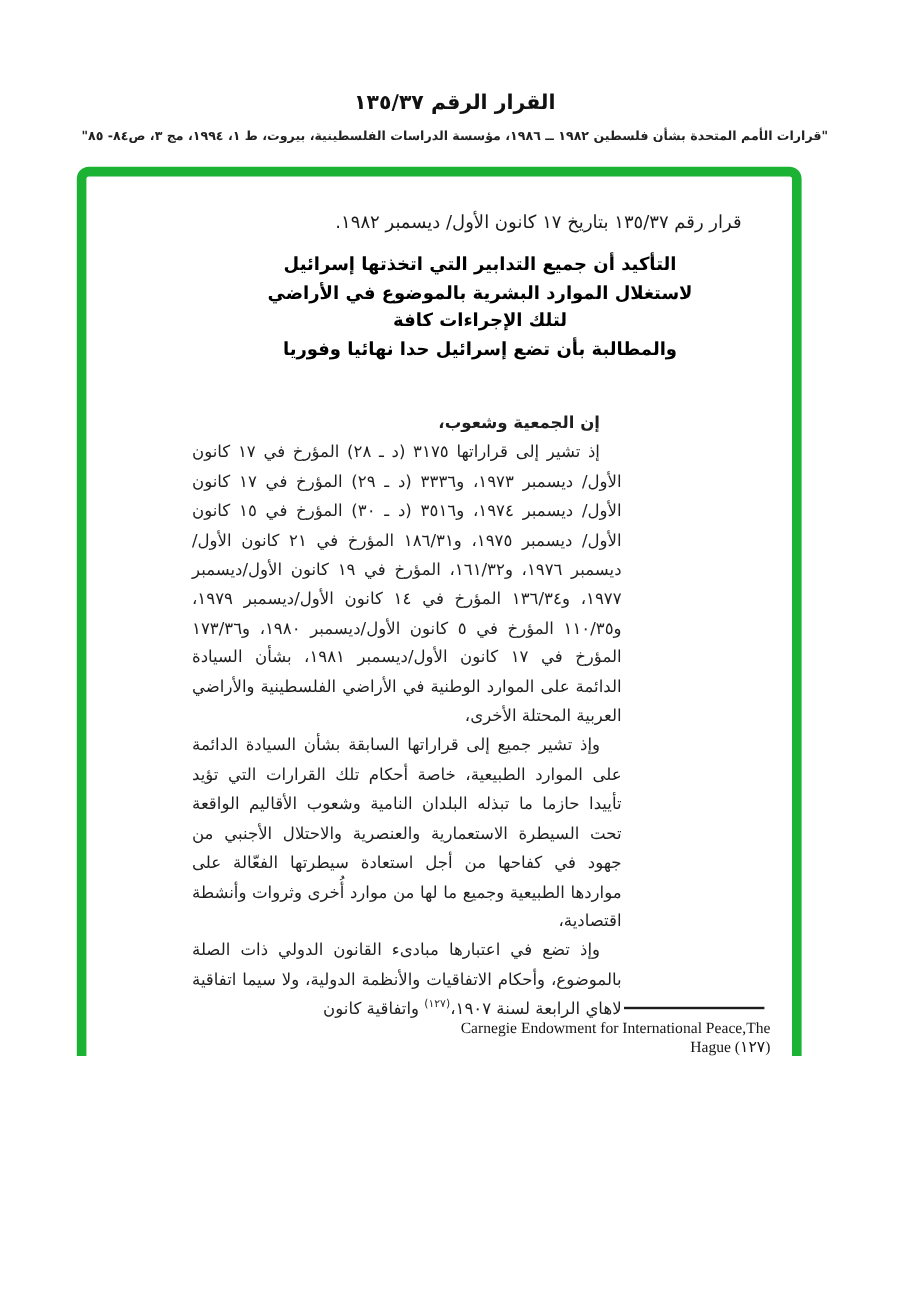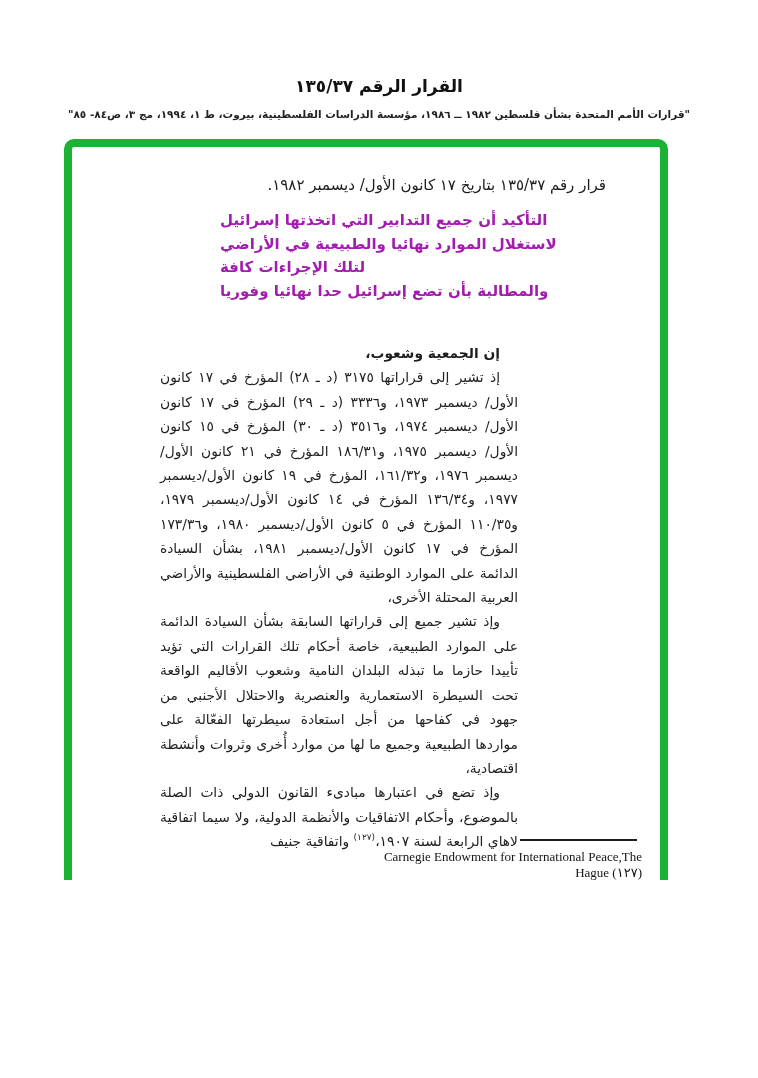--- a/index.html
+++ b/index.html
@@ -13,26 +13,26 @@
   }
   .hdr-src{
     position:absolute;top:108px;left:0;right:0;text-align:center;
     font-size:10.5px;font-weight:bold;direction:rtl;color:#222;letter-spacing:.2px;
   }
   .frame{
     position:absolute;left:64px;top:139px;width:604px;height:832px;
     border:8px solid #1cb233;border-radius:10px;box-sizing:border-box;background:transparent;
   }
   .dateline{
-    position:absolute;top:176px;right:152px;font-size:15px;direction:rtl;
+    position:absolute;top:176px;right:140px;font-size:15px;direction:rtl;
     color:#1b1b1b;white-space:nowrap;
   }
   .heading{
-    position:absolute;top:209px;left:220px;width:360px;text-align:left;
-    font-weight:bold;font-size:15px;line-height:23.6px;direction:rtl;color:#a21caf;
+    position:absolute;top:209px;left:220px;width:360px;text-align:center;
+    font-weight:bold;font-size:15px;line-height:23.6px;direction:rtl;color:#000000;
   }
   .bodycol{
     position:absolute;top:341px;left:160px;width:358px;direction:rtl;
     text-align:justify;font-size:13.8px;line-height:24.4px;color:#1f1f1f;
   }
   .bodycol p{margin:0;text-indent:18px;}
   .opening{font-weight:bold;}
   .lead{font-weight:normal;}
   .fnref{font-size:9px;vertical-align:super;line-height:0;}
   .fn-rule{position:absolute;left:520px;top:839px;width:117px;height:2px;background:#1d1d1d;}
@@ -57,30 +57,30 @@
   <div class="hdr-title">القرار الرقم ١٣٥/٣٧</div>
 
   <div class="hdr-src">"قرارات الأمم المتحدة بشأن فلسطين ١٩٨٢ ــ ١٩٨٦، مؤسسة الدراسات الفلسطينية، بيروت، ط ١، ١٩٩٤، مج ٣، ص٨٤- ٨٥"</div>
 
   <div class="frame" style="border-color: rgb(28, 178, 51);"></div>
 
   <div class="dateline">قرار رقم ١٣٥/٣٧ بتاريخ ١٧ كانون الأول/ ديسمبر ١٩٨٢.</div>
 
   <div class="heading">
     <div>التأكيد أن جميع التدابير التي اتخذتها إسرائيل</div>
-    <div>لاستغلال الموارد نهائيا والطبيعية في الأراضي</div>
+    <div>لاستغلال الموارد البشرية بالموضوع في الأراضي</div>
     <div>لتلك الإجراءات كافة</div>
     <div>والمطالبة بأن تضع إسرائيل حدا نهائيا وفوريا</div>
   </div>
 
   <div class="bodycol">
     <p class="opening">إن الجمعية وشعوب،</p>
     <p><span class="lead">إذ تشير</span><span> إلى قراراتها ٣١٧٥ (د ـ ٢٨) المؤرخ في ١٧ كانون الأول/ ديسمبر ١٩٧٣، و٣٣٣٦ (د ـ ٢٩) المؤرخ في ١٧ كانون الأول/ ديسمبر ١٩٧٤، و٣٥١٦ (د ـ ٣٠) المؤرخ في ١٥ كانون الأول/ ديسمبر ١٩٧٥، و١٨٦/٣١ المؤرخ في ٢١ كانون الأول/ديسمبر ١٩٧٦، و١٦١/٣٢، المؤرخ في ١٩ كانون الأول/ديسمبر ١٩٧٧، و١٣٦/٣٤ المؤرخ في ١٤ كانون الأول/ديسمبر ١٩٧٩، و١١٠/٣٥ المؤرخ في ٥ كانون الأول/ديسمبر ١٩٨٠، و١٧٣/٣٦ المؤرخ في ١٧ كانون الأول/ديسمبر ١٩٨١، بشأن السيادة الدائمة على الموارد الوطنية في الأراضي الفلسطينية والأراضي العربية المحتلة الأخرى،</span></p>
     <p><span class="lead">وإذ تشير جميع</span><span> إلى قراراتها السابقة بشأن السيادة الدائمة على الموارد الطبيعية، خاصة أحكام تلك القرارات التي تؤيد تأييدا حازما ما تبذله البلدان النامية وشعوب الأقاليم الواقعة تحت السيطرة الاستعمارية والعنصرية والاحتلال الأجنبي من جهود في كفاحها من أجل استعادة سيطرتها الفعّالة على مواردها الطبيعية وجميع ما لها من موارد أُخرى وثروات وأنشطة اقتصادية،</span></p>
-    <p><span class="lead">وإذ تضع في اعتبارها</span><span> مبادىء القانون الدولي ذات الصلة بالموضوع، وأحكام الاتفاقيات والأنظمة الدولية، ولا سيما اتفاقية لاهاي الرابعة لسنة ١٩٠٧،</span><span class="fnref">(١٢٧)</span><span> واتفاقية جنيف</span></p>
+    <p><span class="lead">وإذ تضع في اعتبارها</span><span> مبادىء القانون الدولي ذات الصلة بالموضوع، وأحكام الاتفاقيات والأنظمة الدولية، ولا سيما اتفاقية لاهاي الرابعة لسنة ١٩٠٧،</span><span class="fnref">(١٢٧)</span><span> واتفاقية كانون</span></p>
   </div>
 
   <div class="fn-rule"></div>
 
   <div class="footnote">
     <div class="fn1"><span>Carnegie Endowment for International Peace,The Hague </span><span>(١٢٧)</span></div>
     <div class="fn2">Conventions and Declarations of 1899 and 1907</div>
   </div>
 
   <div class="pagenum">١</div>

